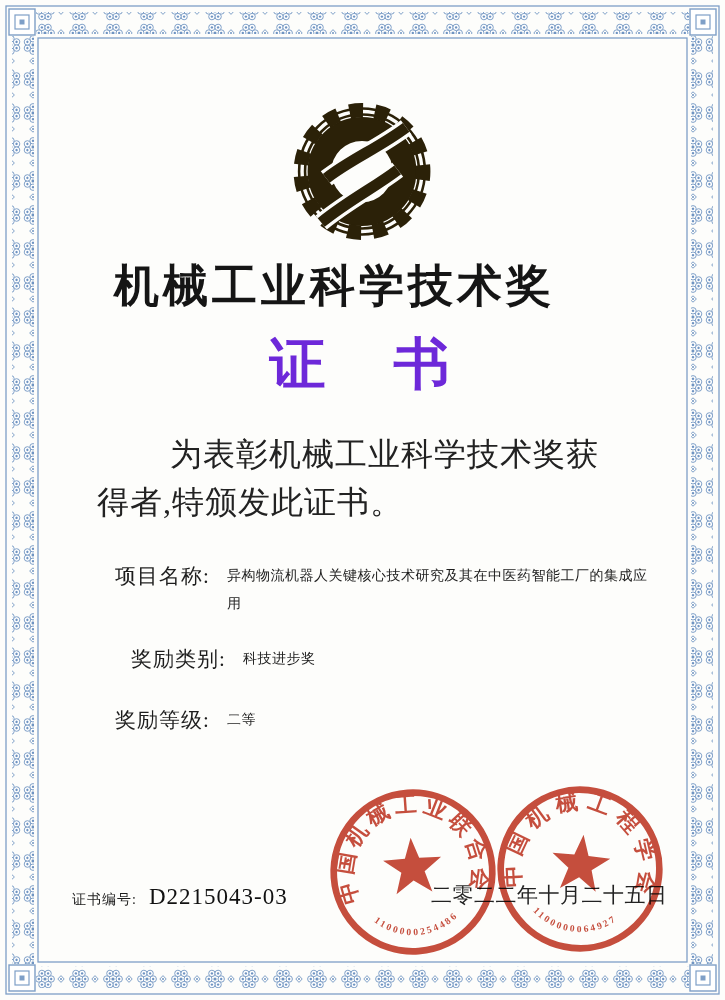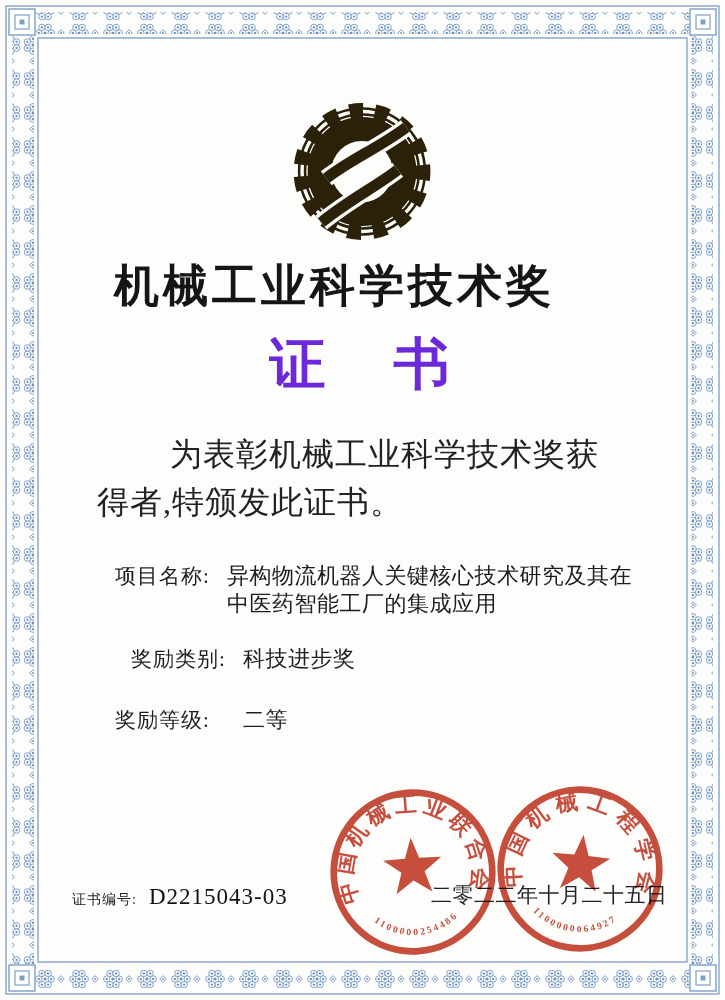--- a/index.html
+++ b/index.html
@@ -22,22 +22,22 @@
     position:absolute; left:0; top:327px; width:725px; margin:0;
     text-align:center; font-size:56px; font-weight:bold; letter-spacing:6px;
     color:#6d28d9;
   }
   .citation { position:absolute; font-size:32px; letter-spacing:1px; color:#222; margin:0; }
   .citation.l1 { left:170px; top:433px; }
   .citation.l2 { left:97px;  top:481px; }
 
   .field { position:absolute; left:115px; display:flex; align-items:flex-start; }
   .flabel { font-size:21px; letter-spacing:1px; width:112px; flex:none; color:#1d1d1d; }
-  .fvalue { font-size:22px; letter-spacing:0.5px; width:424px; line-height:28px; color:#1d1d1d; }
-  .f1 { top:562px; } .f2 { top:645px;margin-left:16px; } .f3 { top:706px;gap:16px; } .f4 { top:767px; }
+  .fvalue { font-size:14px; letter-spacing:0.5px; width:424px; line-height:28px; color:#1d1d1d; }
+  .f1 { top:562px; } .f2 { top:645px;margin-left:16px; } .f3 { top:706px; } .f4 { top:767px; }
 
   .certno { position:absolute; left:72px; top:884px; }
   .certno .flabel { width:auto; font-size:14px; }
   .certno .num {
     font-family:"Liberation Serif", serif; font-size:23px; letter-spacing:1px;
     margin-left:12px; color:#111;margin-top:19px;
   }
   .date {
     position:absolute; left:431px; top:881px; font-size:21px;
     letter-spacing:0.5px; color:#222; white-space:nowrap;

